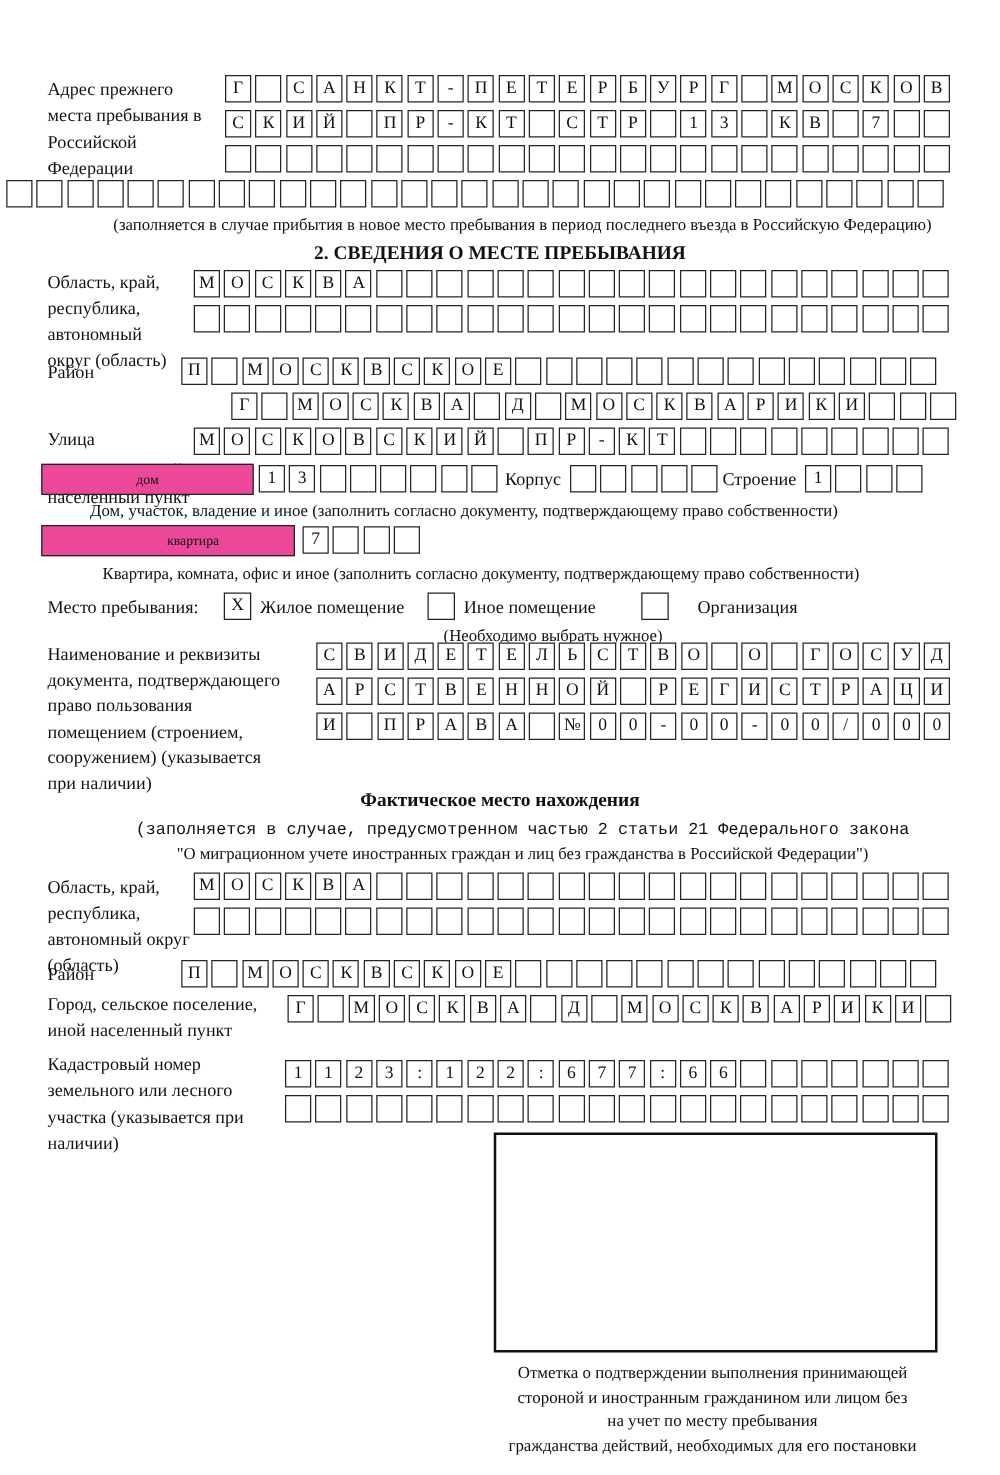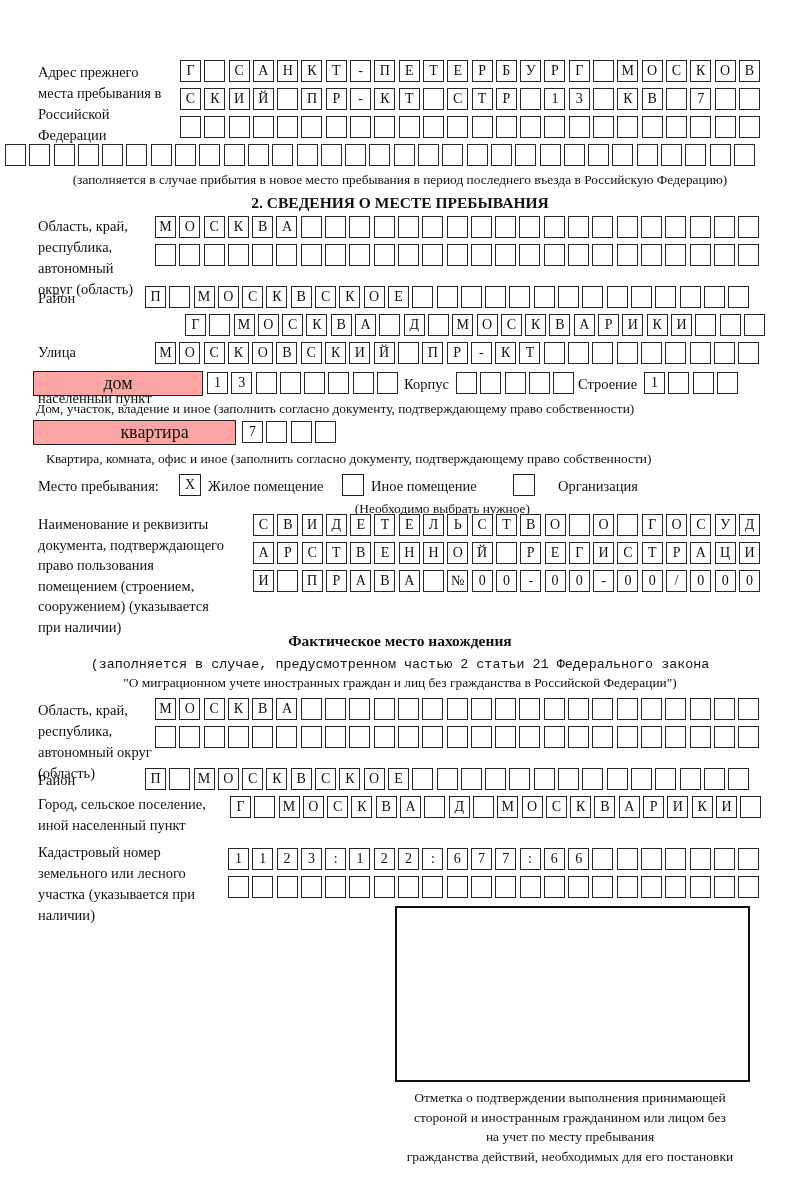--- a/index.html
+++ b/index.html
@@ -3,32 +3,32 @@
 <meta charset="utf-8">
 <style>
   * { margin:0; padding:0; box-sizing:border-box; }
   html,body { background:#ffffff; }
   .page {
     position:relative; width:800px; height:1180px; background:#fff;
     font-family:"Liberation Serif", serif; color:#111; overflow:hidden;
   }
   .abs { position:absolute; }
   .label { font-size:14.5px; line-height:21px; }
-  .note  { font-size:13.4px; line-height:18px; }
+  .note  { font-size:13.4px; line-height:18px;padding-left:36px; }
   .center{ left:0; width:100%; text-align:center; }
   .title { font-weight:bold; font-size:15.5px; }
   .grid  { position:absolute; white-space:nowrap; height:23px; }
   .cell {
     display:inline-flex; width:21px; height:22px; border:1.5px solid #262626;
     margin-right:3.3px; align-items:center; justify-content:center;
     font-size:14px; vertical-align:top; background:#fff;
   }
   .widebox {
     position:absolute; border:1.6px solid #222; display:flex;
-    align-items:center; justify-content:center; font-size:18px; background:#fca5a5;
+    align-items:center; justify-content:center; font-size:11px; background:#ec4899;
   }
   .chk {
     position:absolute; width:22px; height:22px; border:1.6px solid #222;
     display:inline-flex; align-items:center; justify-content:center;
     font-size:14px; background:#fff;
   }
   .bigbox { position:absolute; border:2px solid #111; background:#fff; }
   .stamp-line { font-size:13.5px; line-height:19.5px; text-align:center; }
 </style>
 </head>

